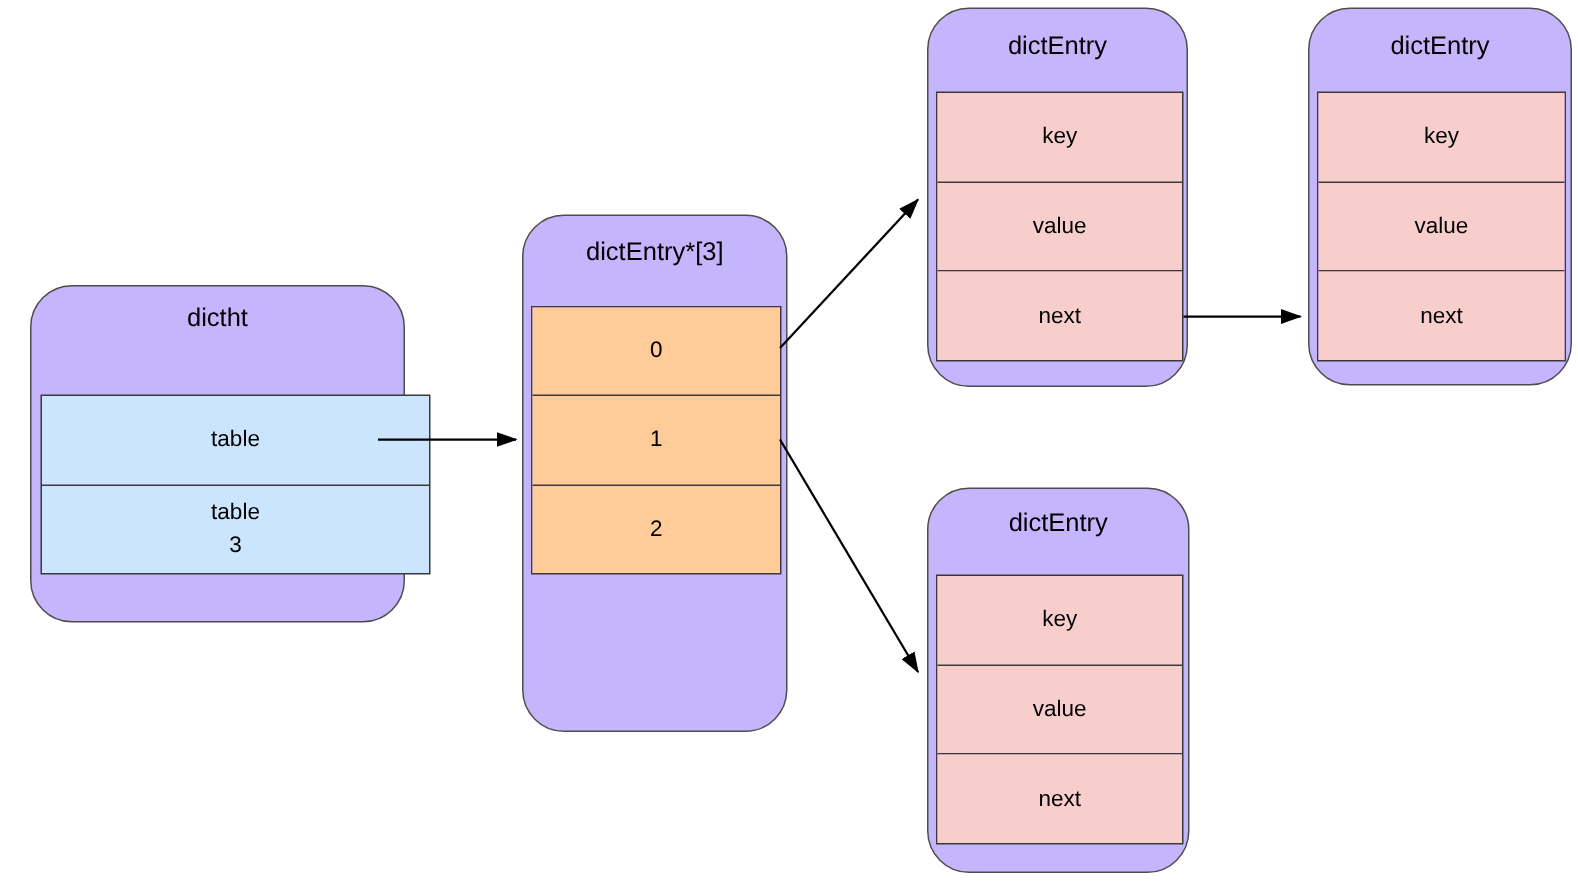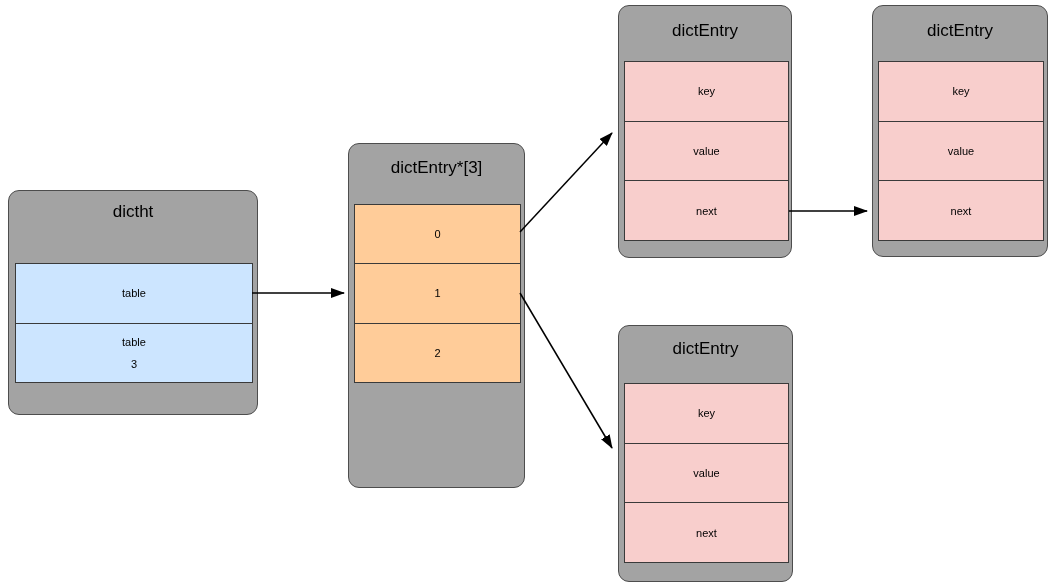--- a/index.html
+++ b/index.html
@@ -2,52 +2,52 @@
 <html><head>
 <meta charset="utf-8">
 <style>
   html, body { margin:0; padding:0; background:#ffffff; }
   .canvas {
     position:relative; width:1052px; height:587px; background:#ffffff;
     font-family:"Liberation Sans", sans-serif; color:#000; overflow:hidden;
   }
   .node {
     position:absolute; box-sizing:border-box;
-    background:#a3a3a3; border:1.5px solid #4D4D4D; border-radius:11px;
+    background:#c4b5fd; border:1.5px solid #4D4D4D; border-radius:28px;
   }
   .node-title {
     position:absolute; left:0; right:0; text-align:center;
     font-size:17px; line-height:22px;
   }
   .cellstack {
     position:absolute; box-sizing:border-box;
     display:flex; flex-direction:column;
     border:1px solid #3A3A3A;
   }
   .cell {
     flex:1; display:flex; flex-direction:column;
     align-items:center; justify-content:center;
-    font-size:11px; line-height:22px;
+    font-size:15px; line-height:22px;
     border-bottom:1px solid #3A3A3A;
   }
   .cell:last-child { border-bottom:none;text-align:center; }
   .cell.blue   { background:#CCE5FF; }
   .cell.orange { background:#FFCC99; }
   .cell.pink   { background:#F8CECC; }
   svg.arrows { position:absolute; left:0; top:0; width:1052px; height:587px; pointer-events:none; }
   svg.arrows line { stroke:#000000; stroke-width:1.5; }
 </style>
 </head>
 <body>
 
 <div class="canvas">
 
-  <div class="node" style="left:8px; top:190px; width:250px; height:225px;">
+  <div class="node" style="left:20px; top:190px; width:250px; height:225px;">
     <div class="node-title" style="top:10px;">dictht</div>
-    <div class="cellstack" style="left:6px; top:72px; width:238px; height:120px;">
+    <div class="cellstack" style="left:6px; top:72px; width:260px; height:120px;">
       <div class="cell blue">
         <span>table</span>
       </div>
       <div class="cell blue">
         <span>table</span>
         <span>3</span>
       </div>
     </div>
   </div>
 

